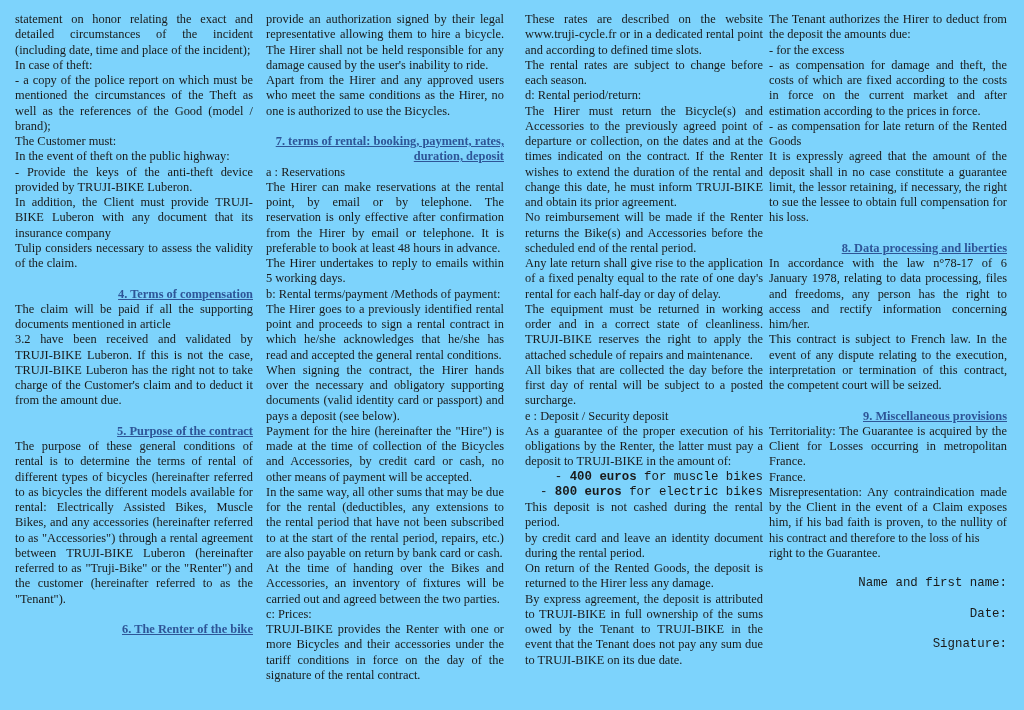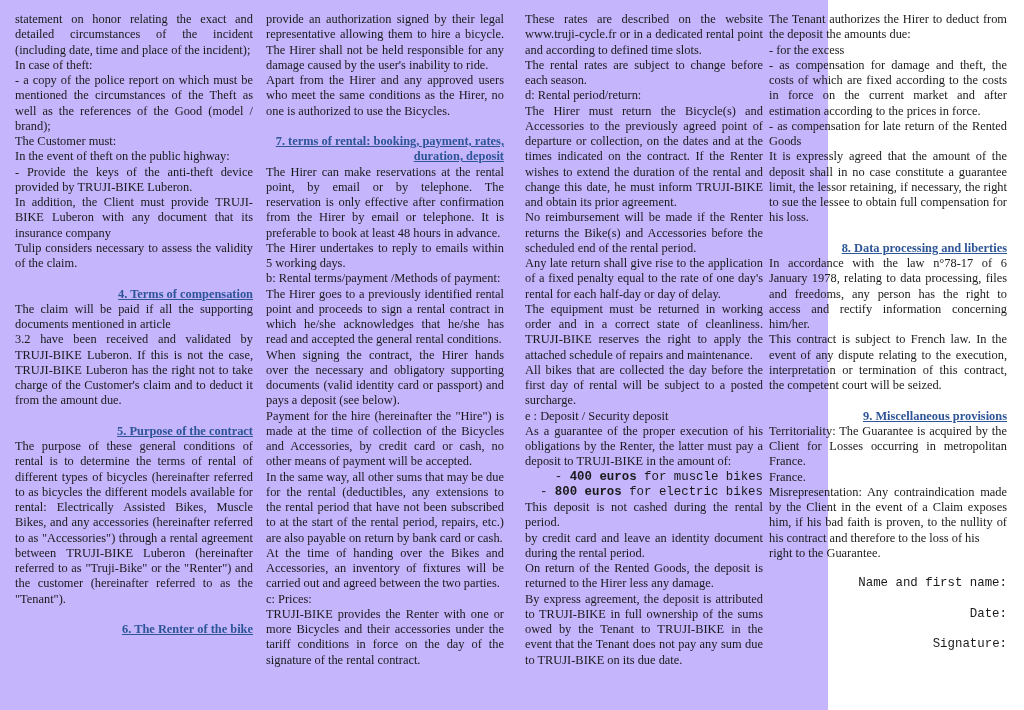--- a/index.html
+++ b/index.html
@@ -1,17 +1,17 @@
 <!DOCTYPE html>
 <html><head>
 <meta charset="utf-8">
 <style>
   html, body { margin:0; padding:0; background:#ffffff; }
   body { width:1024px; height:710px; overflow:hidden; position:relative; }
-  .page { position:absolute; left:0; top:0; width:828px; height:710px; background:#c4b5fd; }
+  .page { position:absolute; left:0; top:0; width:1024px; height:710px; background:#7dd3fc; }
   .col {
     position:absolute; top:12px; width:238px;
     font-family:"Liberation Serif", serif; font-size:12.4px; line-height:15.25px;
     color:#1a1a1a; text-align:justify;
   }
   .col p { margin:0; }
   .col .gap { height:15.25px; }
   .col .h { color:#2e5597; font-weight:bold; text-decoration:underline; text-align:right; }
   .col .sub { text-align:left; }
   .col .left { text-align:right;font-family:Liberation Mono, monospace; }
@@ -41,20 +41,21 @@
       <p class="h">5. Purpose of the contract</p>
       <p>The purpose of these general conditions of rental is to determine the terms of rental of different types of bicycles (hereinafter referred to as bicycles the different models available for rental: Electrically Assisted Bikes, Muscle Bikes, and any accessories (hereinafter referred to as "Accessories") through a rental agreement between TRUJI-BIKE Luberon (hereinafter referred to as "Truji-Bike" or the "Renter") and the customer (hereinafter referred to as the "Tenant").</p>
       <div class="gap"></div>
       <p class="h">6. The Renter of the bike</p>
     </div>
   <div class="col" id="c2">
       <p>provide an authorization signed by their legal representative allowing them to hire a bicycle. The Hirer shall not be held responsible for any damage caused by the user's inability to ride.</p>
       <p>Apart from the Hirer and any approved users who meet the same conditions as the Hirer, no one is authorized to use the Bicycles.</p>
       <div class="gap"></div>
       <p class="h">7. terms of rental: booking, payment, rates, duration, deposit</p>
+      <p class="sub">a : Reservations</p>
       <p>The Hirer can make reservations at the rental point, by email or by telephone. The reservation is only effective after confirmation from the Hirer by email or telephone. It is preferable to book at least 48 hours in advance.</p>
       <p>The Hirer undertakes to reply to emails within 5 working days.</p>
       <p class="sub">b: Rental terms/payment /Methods of payment:</p>
       <p>The Hirer goes to a previously identified rental point and proceeds to sign a rental contract in which he/she acknowledges that he/she has read and accepted the general rental conditions.</p>
       <p>When signing the contract, the Hirer hands over the necessary and obligatory supporting documents (valid identity card or passport) and pays a deposit (see below).</p>
       <p>Payment for the hire (hereinafter the "Hire") is made at the time of collection of the Bicycles and Accessories, by credit card or cash, no other means of payment will be accepted.</p>
       <p>In the same way, all other sums that may be due for the rental (deductibles, any extensions to the rental period that have not been subscribed to at the start of the rental period, repairs, etc.) are also payable on return by bank card or cash.</p>
       <p>At the time of handing over the Bikes and Accessories, an inventory of fixtures will be carried out and agreed between the two parties.</p>
       <p class="sub">c: Prices:</p>
       <p>TRUJI-BIKE provides the Renter with one or more Bicycles and their accessories under the tariff conditions in force on the day of the signature of the rental contract.</p>

